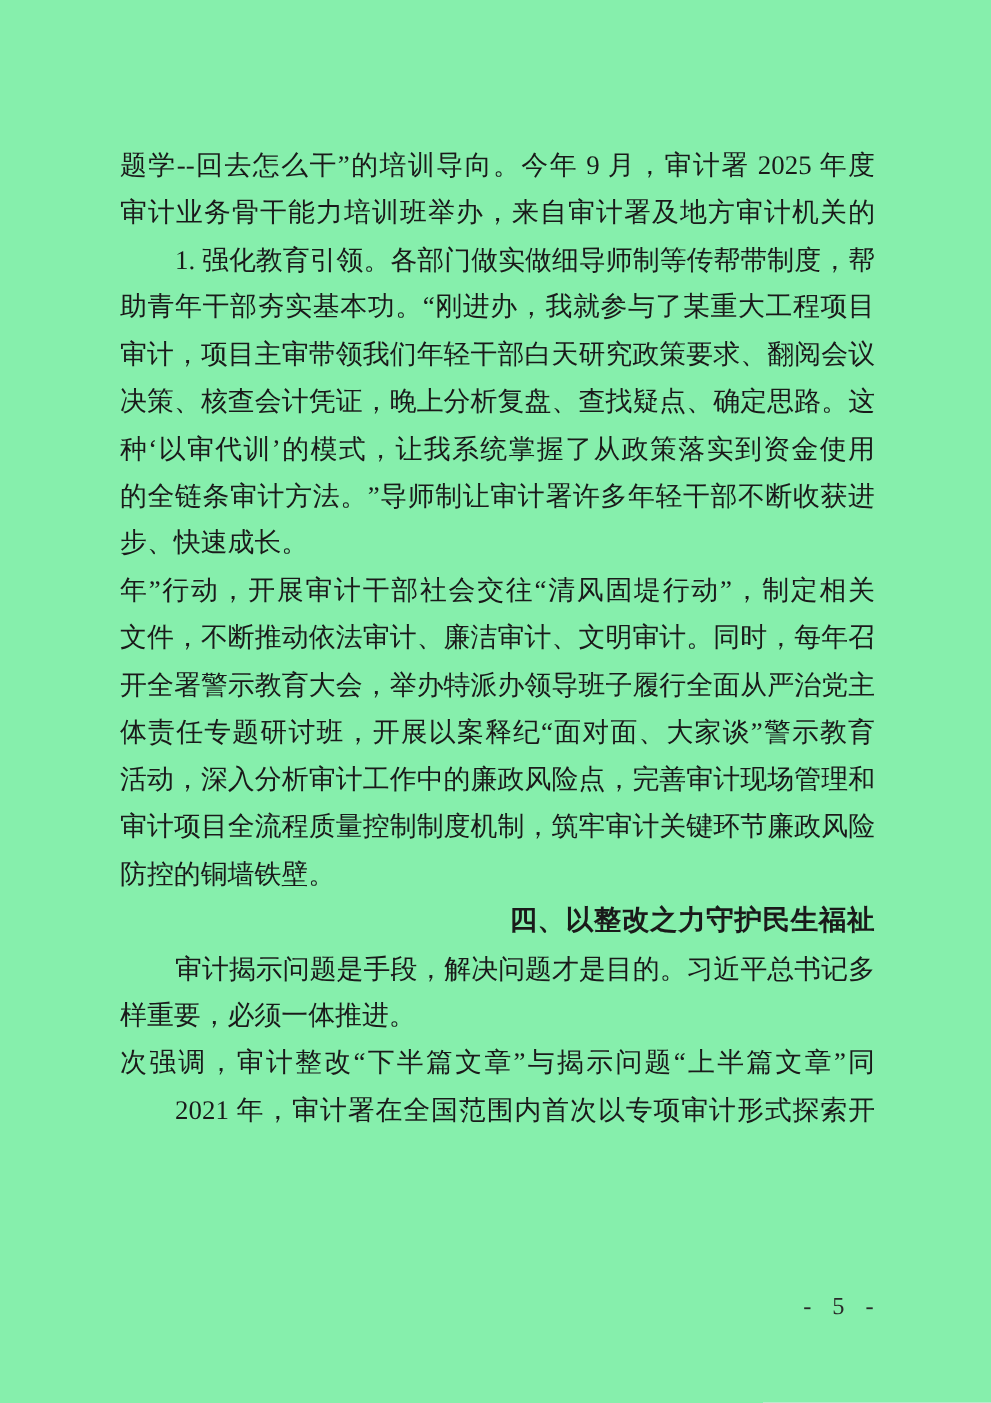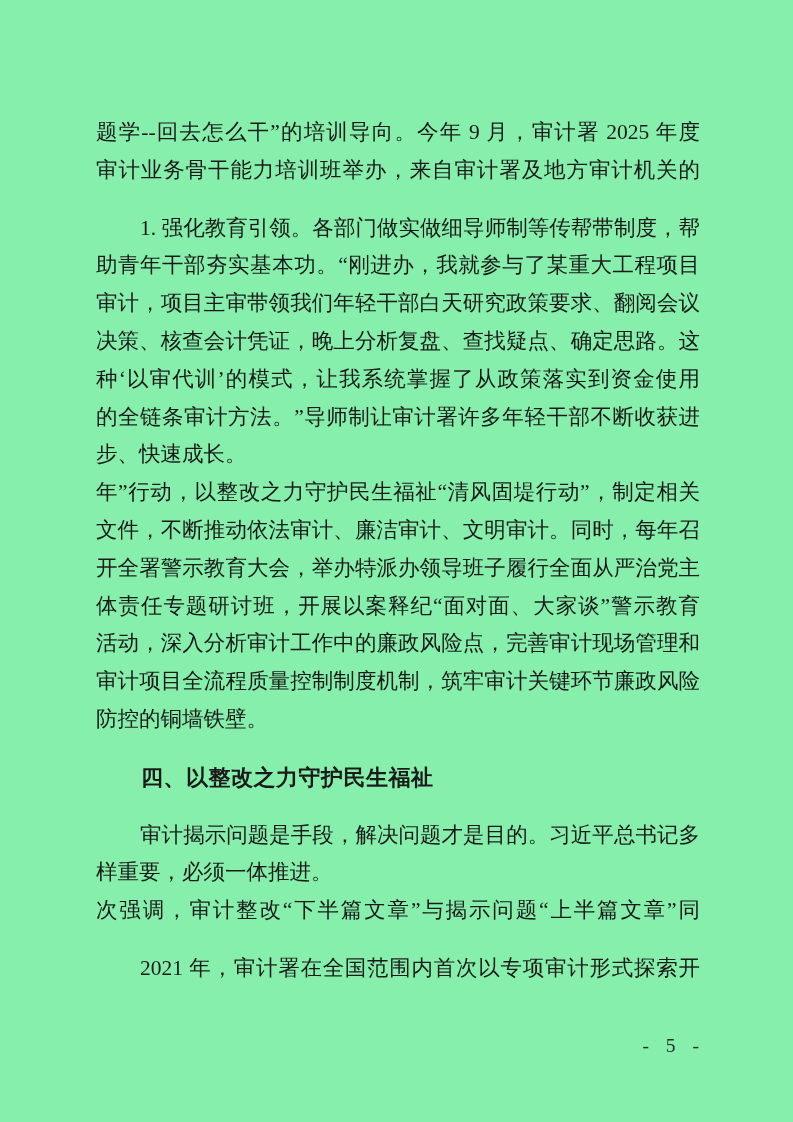--- a/index.html
+++ b/index.html
@@ -31,26 +31,27 @@
     white-space: nowrap;
     overflow: visible;
   }
   
   .line.jl {
     white-space: normal;
     text-align: justify;
     text-align-last: justify;
     text-justify: inter-character;
   }
-  .line.ind { text-indent: 2.05em; margin-top: 20px; }
+  .line.ind { text-indent: 2.05em; }
   .para.heading .line {
-    font-family: Liberation Sans, sans-serif;
+    font-family: Liberation Mono, monospace;
     font-weight: 700;
     font-size: 22px;
     letter-spacing: 0.5px;
+    text-align: right;
   }
   .page-footer {
     position: absolute;
     top: 1035px;
     right: 88px;
     font-family: "Liberation Serif", "DejaVu Serif", serif;
     font-size: 19.5px;
     letter-spacing: 6px;
     color: #2a2a2a;
   }
@@ -67,21 +68,21 @@
       <div class="para">
         <div class="line jl ind">1. 强化教育引领。各部门做实做细导师制等传帮带制度，帮</div>
         <div class="line jl">助青年干部夯实基本功。“刚进办，我就参与了某重大工程项目</div>
         <div class="line jl">审计，项目主审带领我们年轻干部白天研究政策要求、翻阅会议</div>
         <div class="line jl">决策、核查会计凭证，晚上分析复盘、查找疑点、确定思路。这</div>
         <div class="line jl">种‘以审代训’的模式，让我系统掌握了从政策落实到资金使用</div>
         <div class="line jl">的全链条审计方法。”导师制让审计署许多年轻干部不断收获进</div>
         <div class="line">步、快速成长。</div>
       </div>
       <div class="para">
-        <div class="line jl">年”行动，以整改之力守护民生福祉“清风固堤行动”，制定相关</div>
+        <div class="line jl">年”行动，开展审计干部社会交往“清风固堤行动”，制定相关</div>
         <div class="line jl">文件，不断推动依法审计、廉洁审计、文明审计。同时，每年召</div>
         <div class="line jl">开全署警示教育大会，举办特派办领导班子履行全面从严治党主</div>
         <div class="line jl">体责任专题研讨班，开展以案释纪“面对面、大家谈”警示教育</div>
         <div class="line jl">活动，深入分析审计工作中的廉政风险点，完善审计现场管理和</div>
         <div class="line jl">审计项目全流程质量控制制度机制，筑牢审计关键环节廉政风险</div>
         <div class="line">防控的铜墙铁壁。</div>
       </div>
       <div class="para heading">
         <div class="line ind">四、以整改之力守护民生福祉</div>
       </div>

